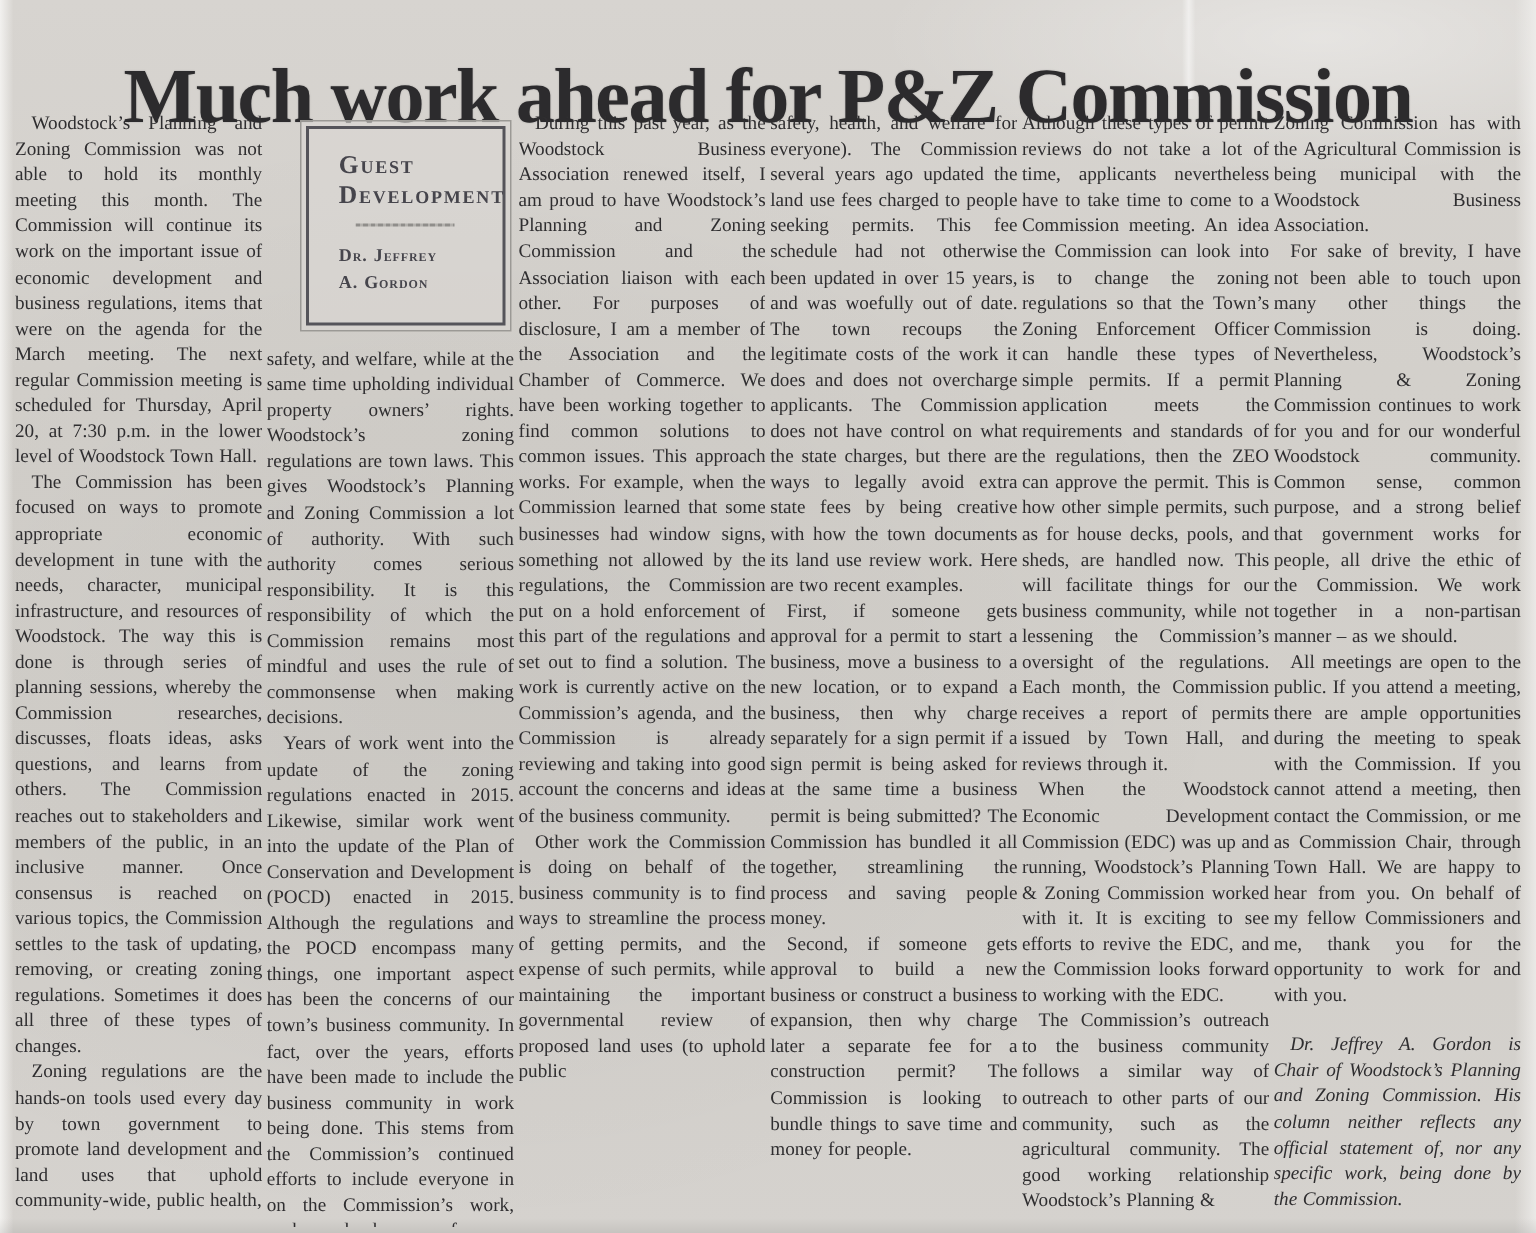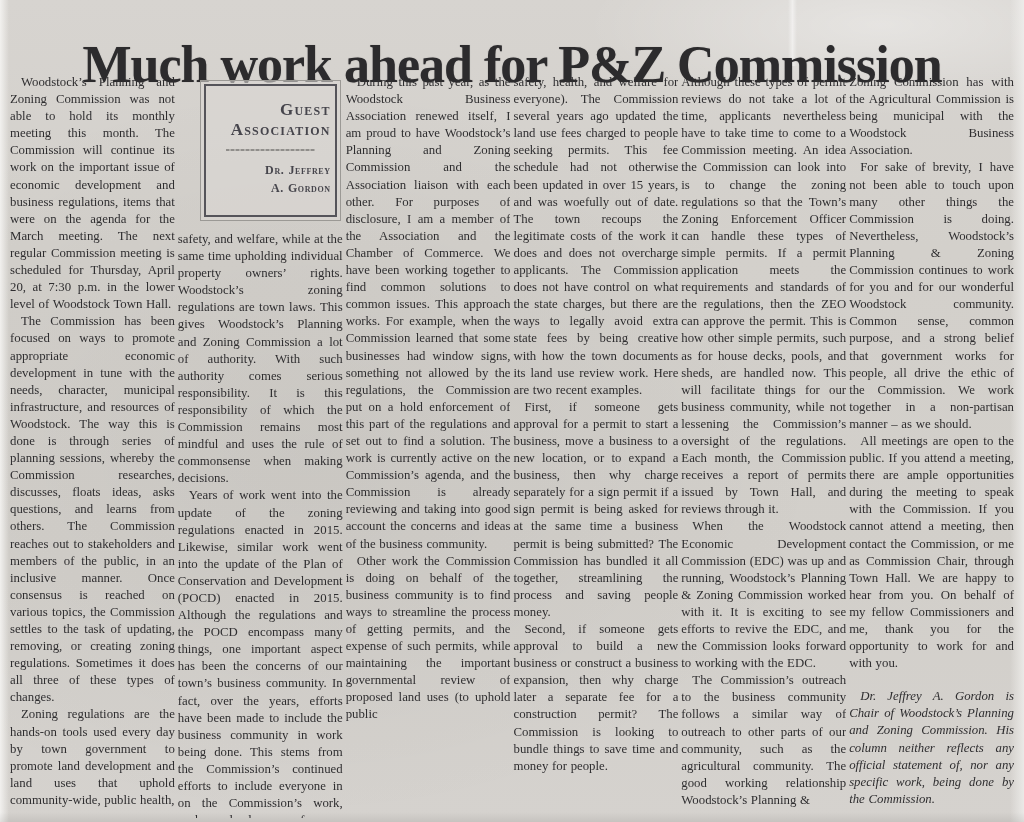--- a/index.html
+++ b/index.html
@@ -46,22 +46,22 @@
   .col p.indent { text-indent:11px; }
   .col p.bio { font-style:italic; margin-top:16px; }
 
   
   .gc-box {
     margin:6px 2px 10px 22px;
     border:1px solid #9b9995; padding:3px;
     background:rgba(218,215,211,.6);
   }
   .gc-inner {
-    border:2px solid #55545a; padding:14px 4px 18px;
-    text-align:right; color:#46454c;
+    border:2px solid #55545a; padding:14px 20px 18px;
+    text-align:left; color:#46454c;
   }
   .gc-kicker {
     font-variant:small-caps; font-weight:600; font-size:17px;
     line-height:20px; letter-spacing:1.2px;
   }
   .gc-rule {
     width:74%; margin:9px auto 10px; height:2px;
     background:repeating-linear-gradient(90deg, #908e8b 0 3px, #b3b1ad 3px 5px);
   }
   .gc-author {
@@ -79,21 +79,21 @@
       <div class="col" lang="en">
         <p class="indent">Woodstock’s Planning and Zoning Commission was not able to hold its monthly meeting this month. The Commission will continue its work on the important issue of economic development and business regulations, items that were on the agenda for the March meeting. The next regular Commission meeting is scheduled for Thursday, April 20, at 7:30 p.m. in the lower level of Woodstock Town Hall.</p>
         <p class="indent">The Commission has been focused on ways to promote appropriate economic development in tune with the needs, character, municipal infrastructure, and resources of Woodstock. The way this is done is through series of planning sessions, whereby the Commission researches, discusses, floats ideas, asks questions, and learns from others. The Commission reaches out to stakeholders and members of the public, in an inclusive manner. Once consensus is reached on various topics, the Commission settles to the task of updating, removing, or creating zoning regulations. Sometimes it does all three of these types of changes.</p>
         <p class="indent">Zoning regulations are the hands-on tools used every day by town government to promote land development and land uses that uphold community-wide, public health,</p>
       </div>
       <div class="col" lang="en">
         <div class="gc-box">
           <div class="gc-inner">
             <div class="gc-kicker">
               <div>Guest</div>
-              <div>Association</div>
+              <div>Development</div>
             </div>
             <div class="gc-rule"></div>
             <div class="gc-author">
               <div>Dr. Jeffrey</div>
               <div>A. Gordon</div>
             </div>
           </div>
         </div>
         <p class="">safety, and welfare, while at the same time upholding individual property owners’ rights. Woodstock’s zoning regulations are town laws. This gives Woodstock’s Planning and Zoning Commission a lot of authority. With such authority comes serious responsibility. It is this responsibility of which the Commission remains most mindful and uses the rule of commonsense when making decisions.</p>
         <p class="indent">Years of work went into the update of the zoning regulations enacted in 2015. Likewise, similar work went into the update of the Plan of Conservation and Development (POCD) enacted in 2015. Although the regulations and the POCD encompass many things, one important aspect has been the concerns of our town’s business community. In fact, over the years, efforts have been made to include the business community in work being done. This stems from the Commission’s continued efforts to include everyone in on the Commission’s work, such as landowners, farmers, and the general</p>

